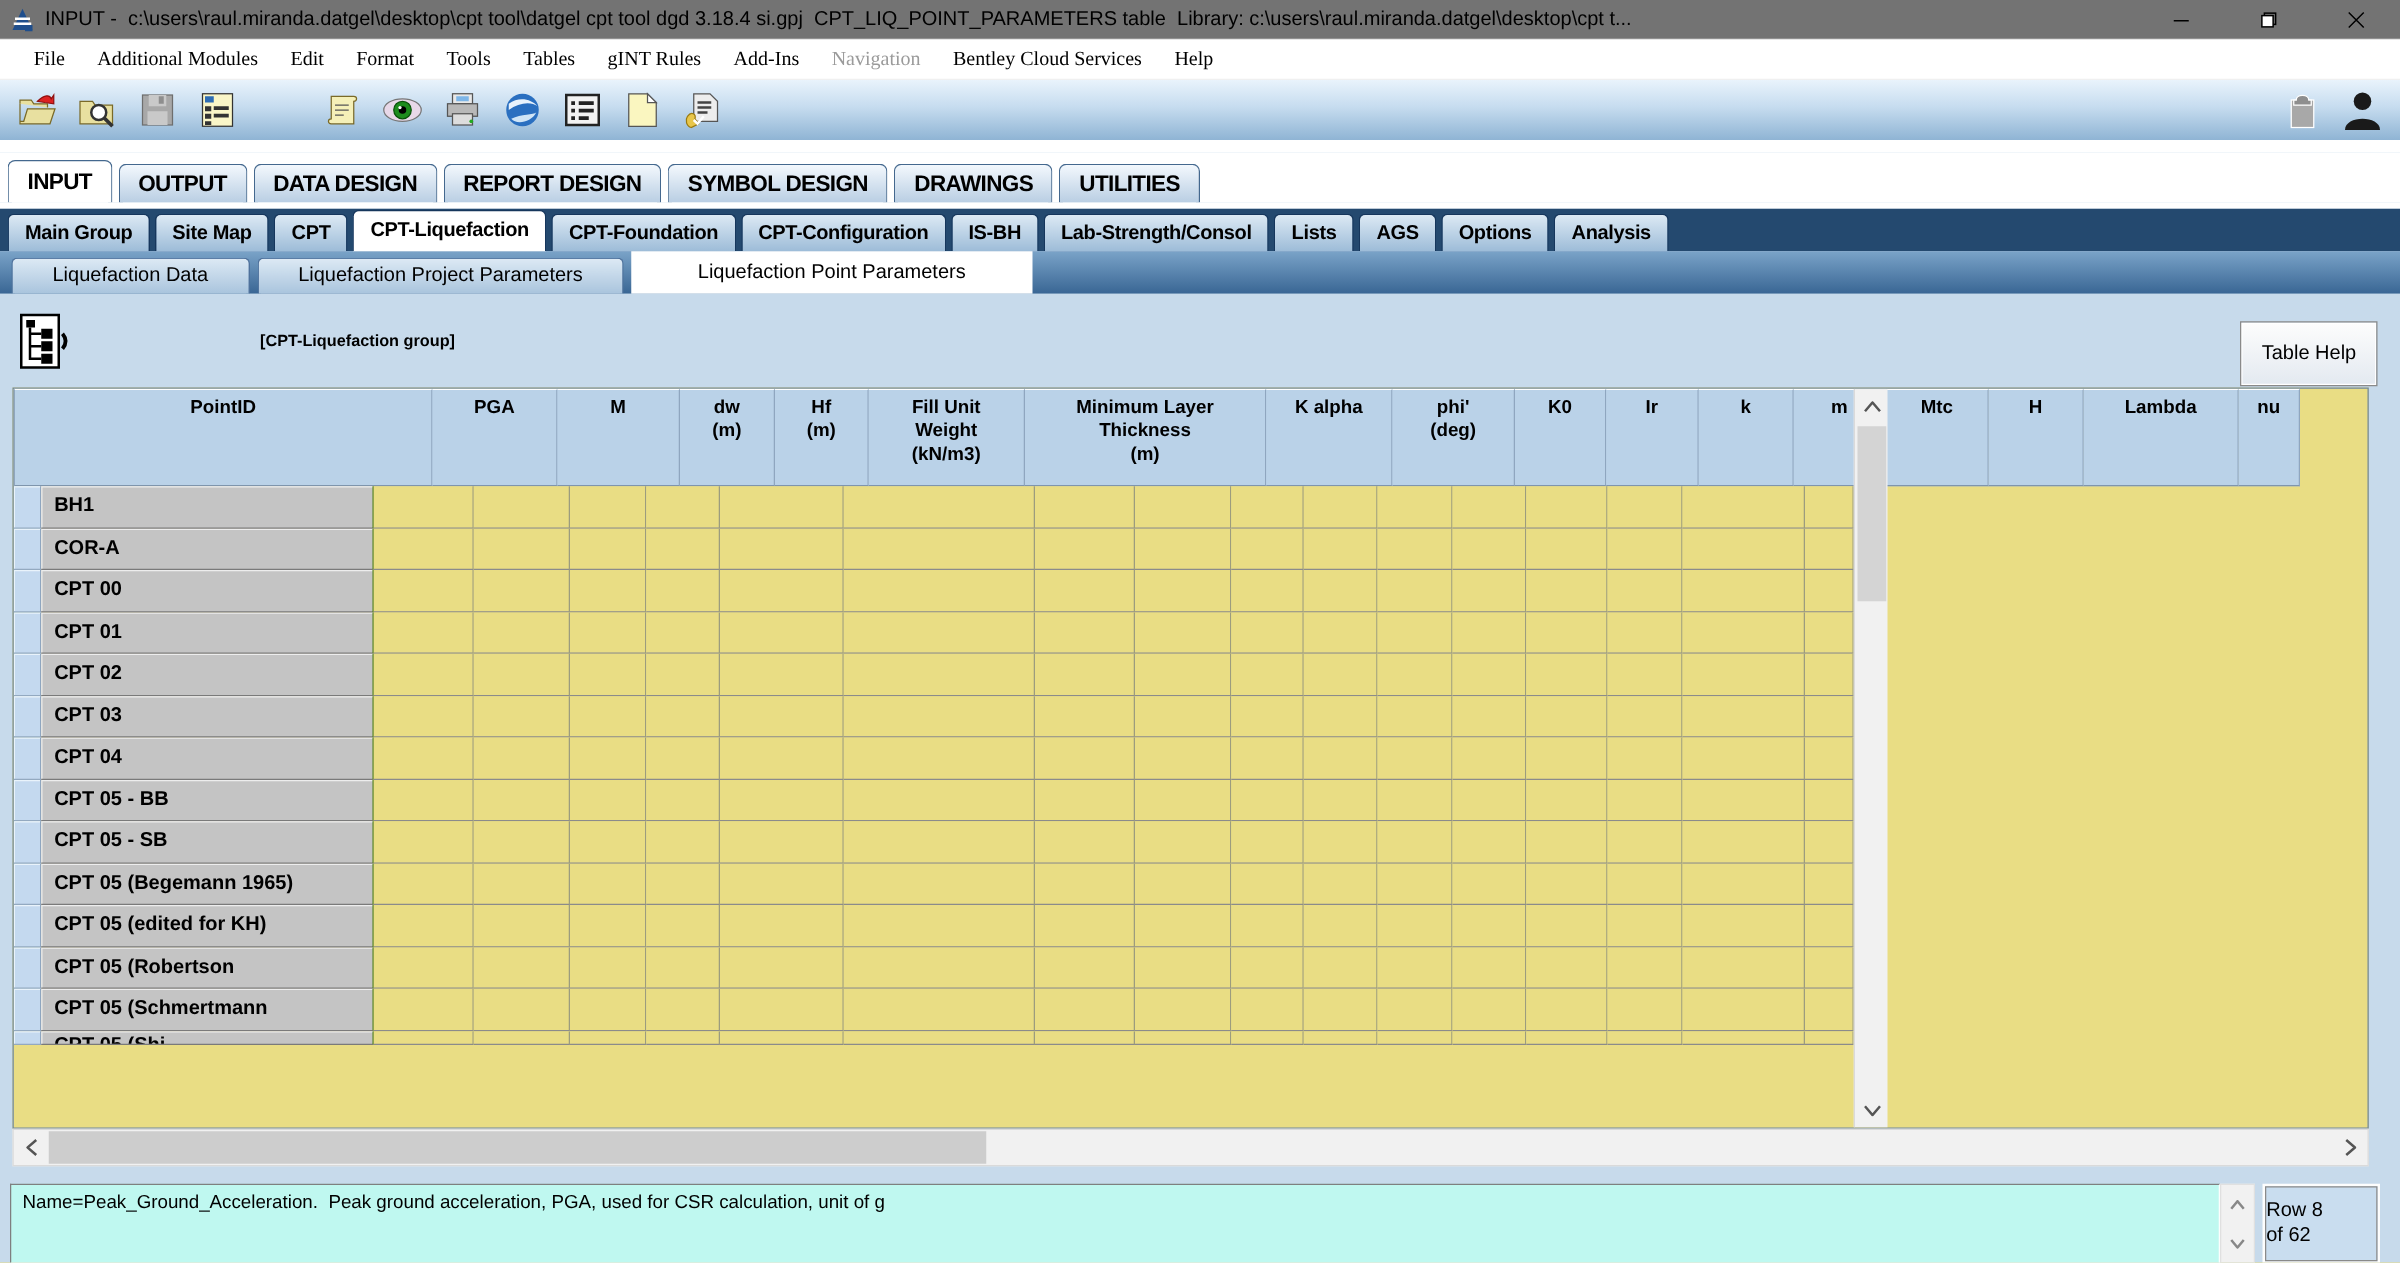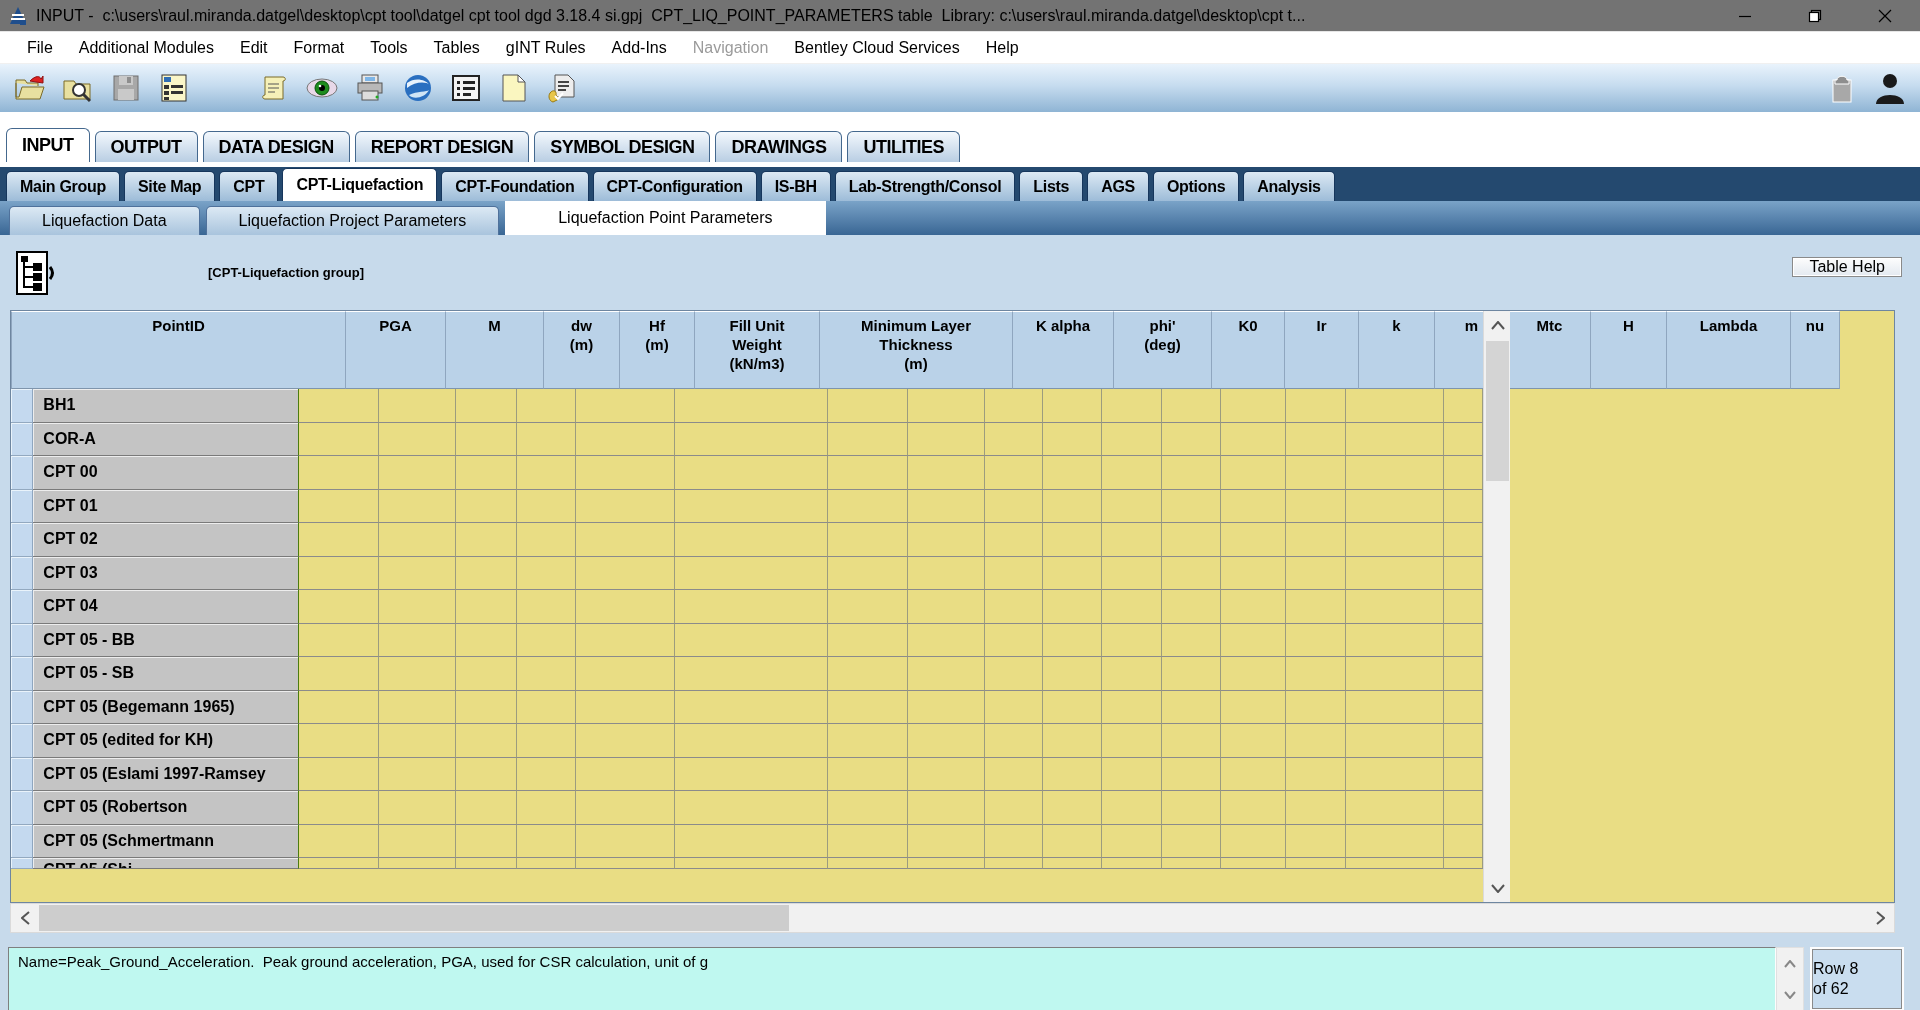--- a/index.html
+++ b/index.html
@@ -18,21 +18,21 @@
   .app-icon { width:20px; height:20px; margin:0 8px 0 8px; flex:0 0 auto; }
   .title-text { font-size:16px; white-space:pre; overflow:hidden; flex:1 1 auto; }
   .win-controls { display:flex; height:32px; flex:0 0 auto; }
   .win-btn { width:70px; height:32px; display:flex; align-items:center; justify-content:center; }
 
   
   .menubar {
     height:32px; background:#FFFFFF; display:flex; align-items:center;
     padding-left:14px; gap:0; border-bottom:1px solid #F0F0F0;
   }
-  .menu-item { font-size:16px; padding:0 13px; line-height:32px; }
+  .menu-item { font-size:16px; padding:0 13px; line-height:32px;font-family:Liberation Serif, serif; }
   .menu-item.disabled { color:#9B9B9B; }
 
   
   .toolbar {
     height:48px;
     background:linear-gradient(#E9F3FC 0%, #C6DCEF 45%, #8FB4D4 100%);
     display:flex; align-items:center; padding:0 6px;
   }
   .tb-icon { width:34px; height:34px; margin:0 7px; flex:0 0 auto; display:flex; align-items:center; justify-content:center; }
   .tb-gap { width:52px; }
@@ -84,21 +84,21 @@
   
   .groupband {
     height:75px; background:#C7DAEB; display:flex; align-items:center; position:relative;
   }
   .tree-icon { margin-left:14px; flex:0 0 auto; }
   .group-label { font-weight:bold; font-size:13px; margin-left:150px; }
   .table-help-btn {
     position:absolute; right:18px; top:22px;
     background:linear-gradient(#FDFDFD,#E3E9F0);
     border:1px solid #8A8A8A; box-shadow:inset 0 0 0 1px #fff;
-    font-size:16px; padding:0 16px;
+    font-size:16px; padding:16px 16px;
   }
 
   
   .table-zone { display:flex; }
   .table-wrap {
     margin-left:10px; position:relative; background:#E9DD84;
     border:1px solid #6E86A0; width:1885px; height:593px; overflow:hidden;
     display:flex;
   }
   .grid { width:1472px; flex:0 0 auto; }
@@ -642,40 +642,20 @@
             <div class="cell data c10"></div>
             <div class="cell data c11"></div>
             <div class="cell data c12"></div>
             <div class="cell data c13"></div>
             <div class="cell data c14"></div>
             <div class="cell data c15"></div>
             <div class="cell data c16"></div>
             <div class="cell data c17"></div>
           </div>
 
-          <div class="trow">
-            <div class="cell marker c0"></div>
-            <div class="cell point c1">CPT 05 (Eslami 1997-Ramsey</div>
-            <div class="cell data c2"></div>
-            <div class="cell data c3"></div>
-            <div class="cell data c4"></div>
-            <div class="cell data c5"></div>
-            <div class="cell data c6"></div>
-            <div class="cell data c7"></div>
-            <div class="cell data c8"></div>
-            <div class="cell data c9"></div>
-            <div class="cell data c10"></div>
-            <div class="cell data c11"></div>
-            <div class="cell data c12"></div>
-            <div class="cell data c13"></div>
-            <div class="cell data c14"></div>
-            <div class="cell data c15"></div>
-            <div class="cell data c16"></div>
-            <div class="cell data c17"></div>
-          </div>
 
           <div class="trow">
             <div class="cell marker c0"></div>
             <div class="cell point c1">CPT 05 (Robertson</div>
             <div class="cell data c2"></div>
             <div class="cell data c3"></div>
             <div class="cell data c4"></div>
             <div class="cell data c5"></div>
             <div class="cell data c6"></div>
             <div class="cell data c7"></div>

